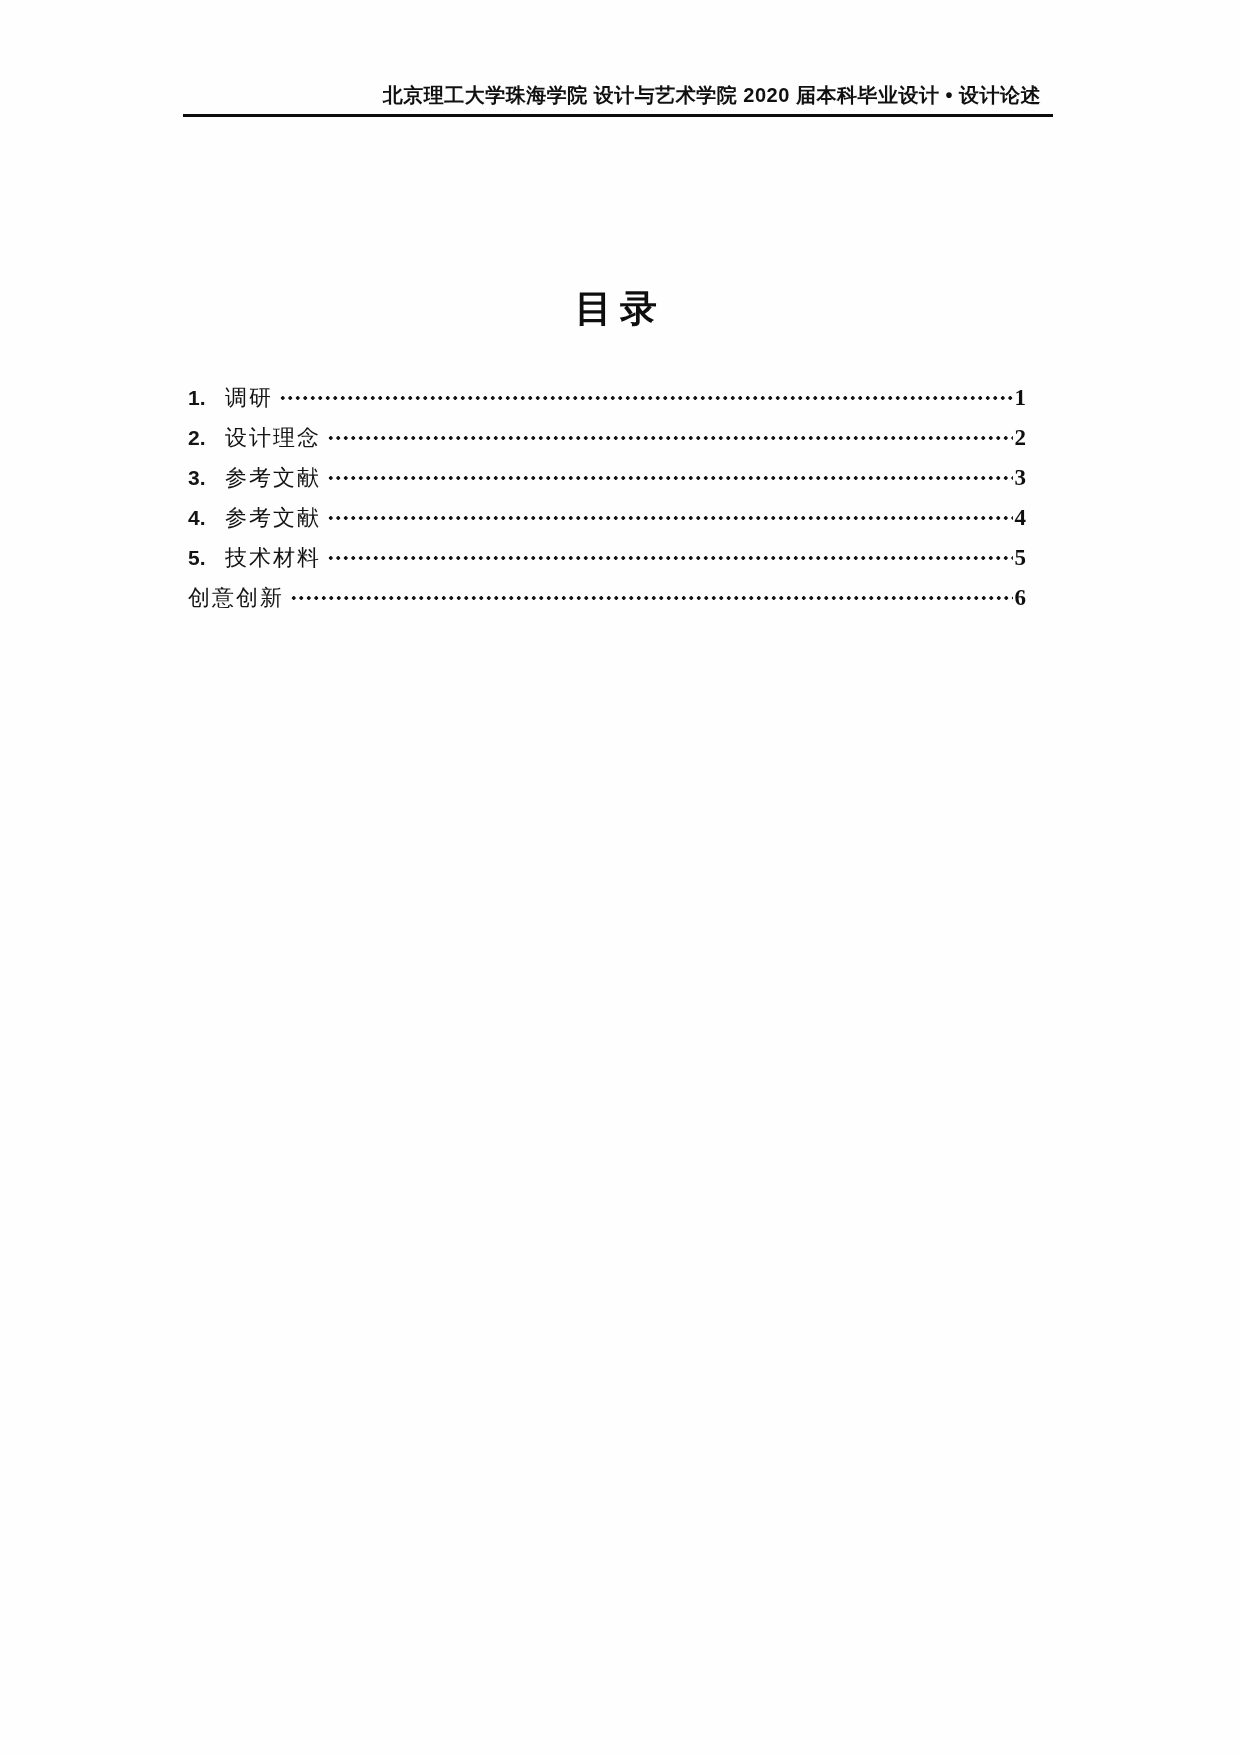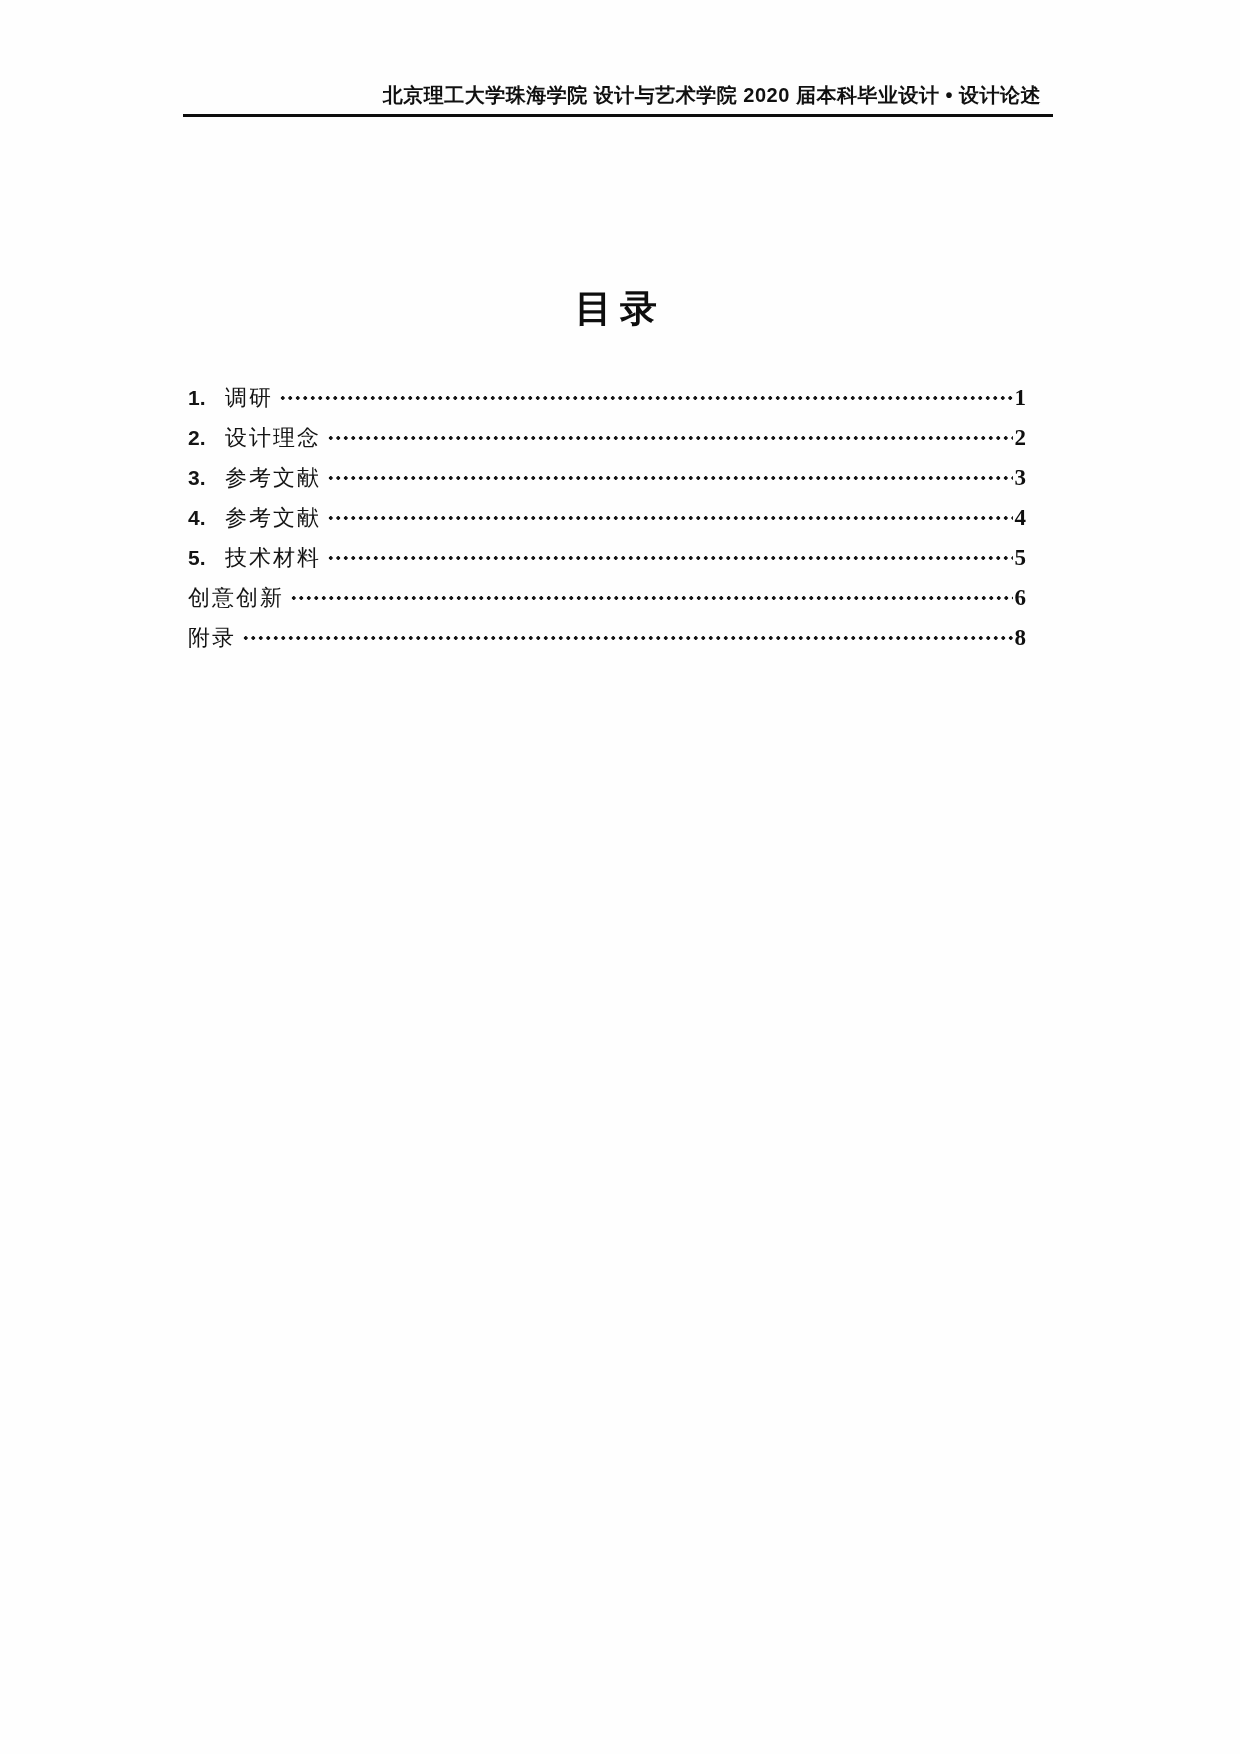--- a/index.html
+++ b/index.html
@@ -124,20 +124,15 @@
         <span class="toc-num">5.</span>
         <span class="toc-label">技术材料</span>
         <span class="toc-dots"></span>
         <span class="toc-page">5</span>
       </div>
       <div class="toc-row">
         <span class="toc-label">创意创新</span>
         <span class="toc-dots"></span>
         <span class="toc-page">6</span>
       </div>
-      <div class="toc-row">
-        <span class="toc-label">附录</span>
-        <span class="toc-dots"></span>
-        <span class="toc-page">8</span>
-      </div>
     </div>
 
 </div>
 
 </body></html>

